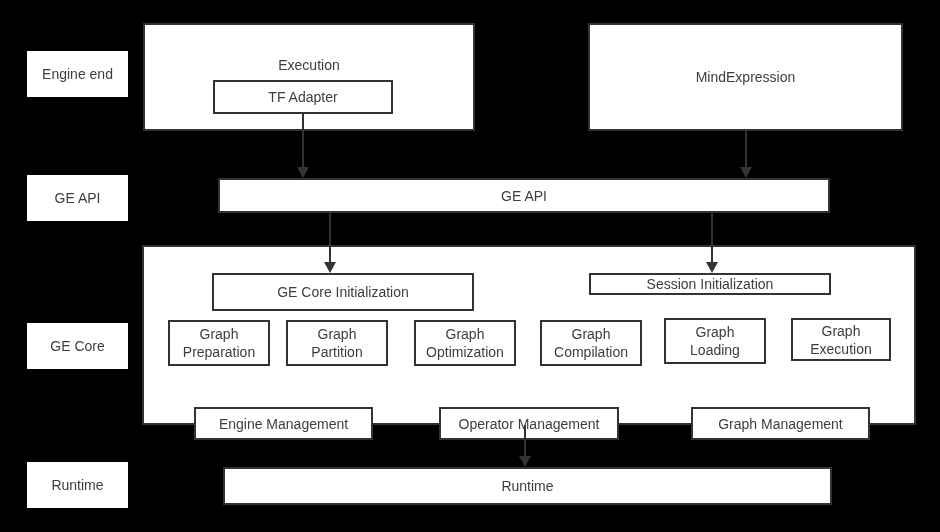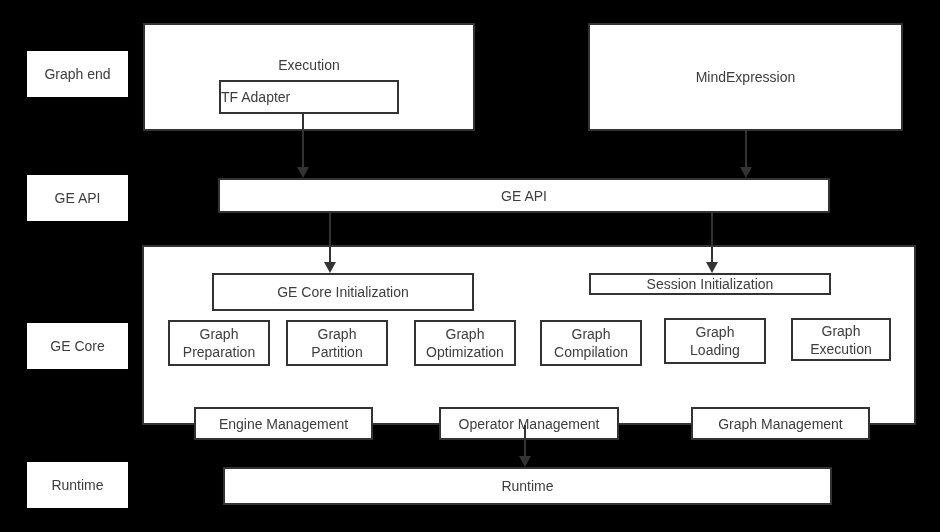--- a/index.html
+++ b/index.html
@@ -46,23 +46,23 @@
   #side-runtime  { top: 462px; }
 
   
   #tensorflow-box { left: 143px; top: 23px; width: 332px; height: 108px; display: block; }
   #tensorflow-title {
     position: absolute; top: 31px; left: 0; right: 0;
     text-align: center; font-size: 14px;
   }
   #tf-adapter-box {
     position: absolute; box-sizing: border-box;
-    left: 74px; top: 55px; width: 180px; height: 34px;
+    left: 68px; top: 55px; width: 180px; height: 34px;
     background: #ffffff; border: 2px solid #333333;
-    display: flex; align-items: center; justify-content: flex-start;
+    display: flex; align-items: center; justify-content: center;
     font-size: 14px;
   }
   #mindexpression-box { left: 588px; top: 23px; width: 315px; height: 108px; }
 
   
   #ge-api-bar { left: 218px; top: 178px; width: 612px; height: 35px; }
 
   
   #ge-core-container {
     position: absolute; box-sizing: border-box;
@@ -117,21 +117,21 @@
   #arrow-geapi-l { left: 330px; top: 213px; height: 60px; }
   #arrow-geapi-r { left: 712px; top: 213px; height: 60px; }
   #arrow-runtime { left: 525px; top: 425px; height: 42px; }
 </style>
 </head>
 <body>
 
 <div class="stage">
 
   <div class="side-label" id="side-front-end">
-    <span>Graph end</span>
+    <span>Engine end</span>
   </div>
   <div class="side-label" id="side-ge-api">
     <span>GE API</span>
   </div>
   <div class="side-label" id="side-ge-core">
     <span>GE Core</span>
   </div>
   <div class="side-label" id="side-runtime">
     <span>Runtime</span>
   </div>

